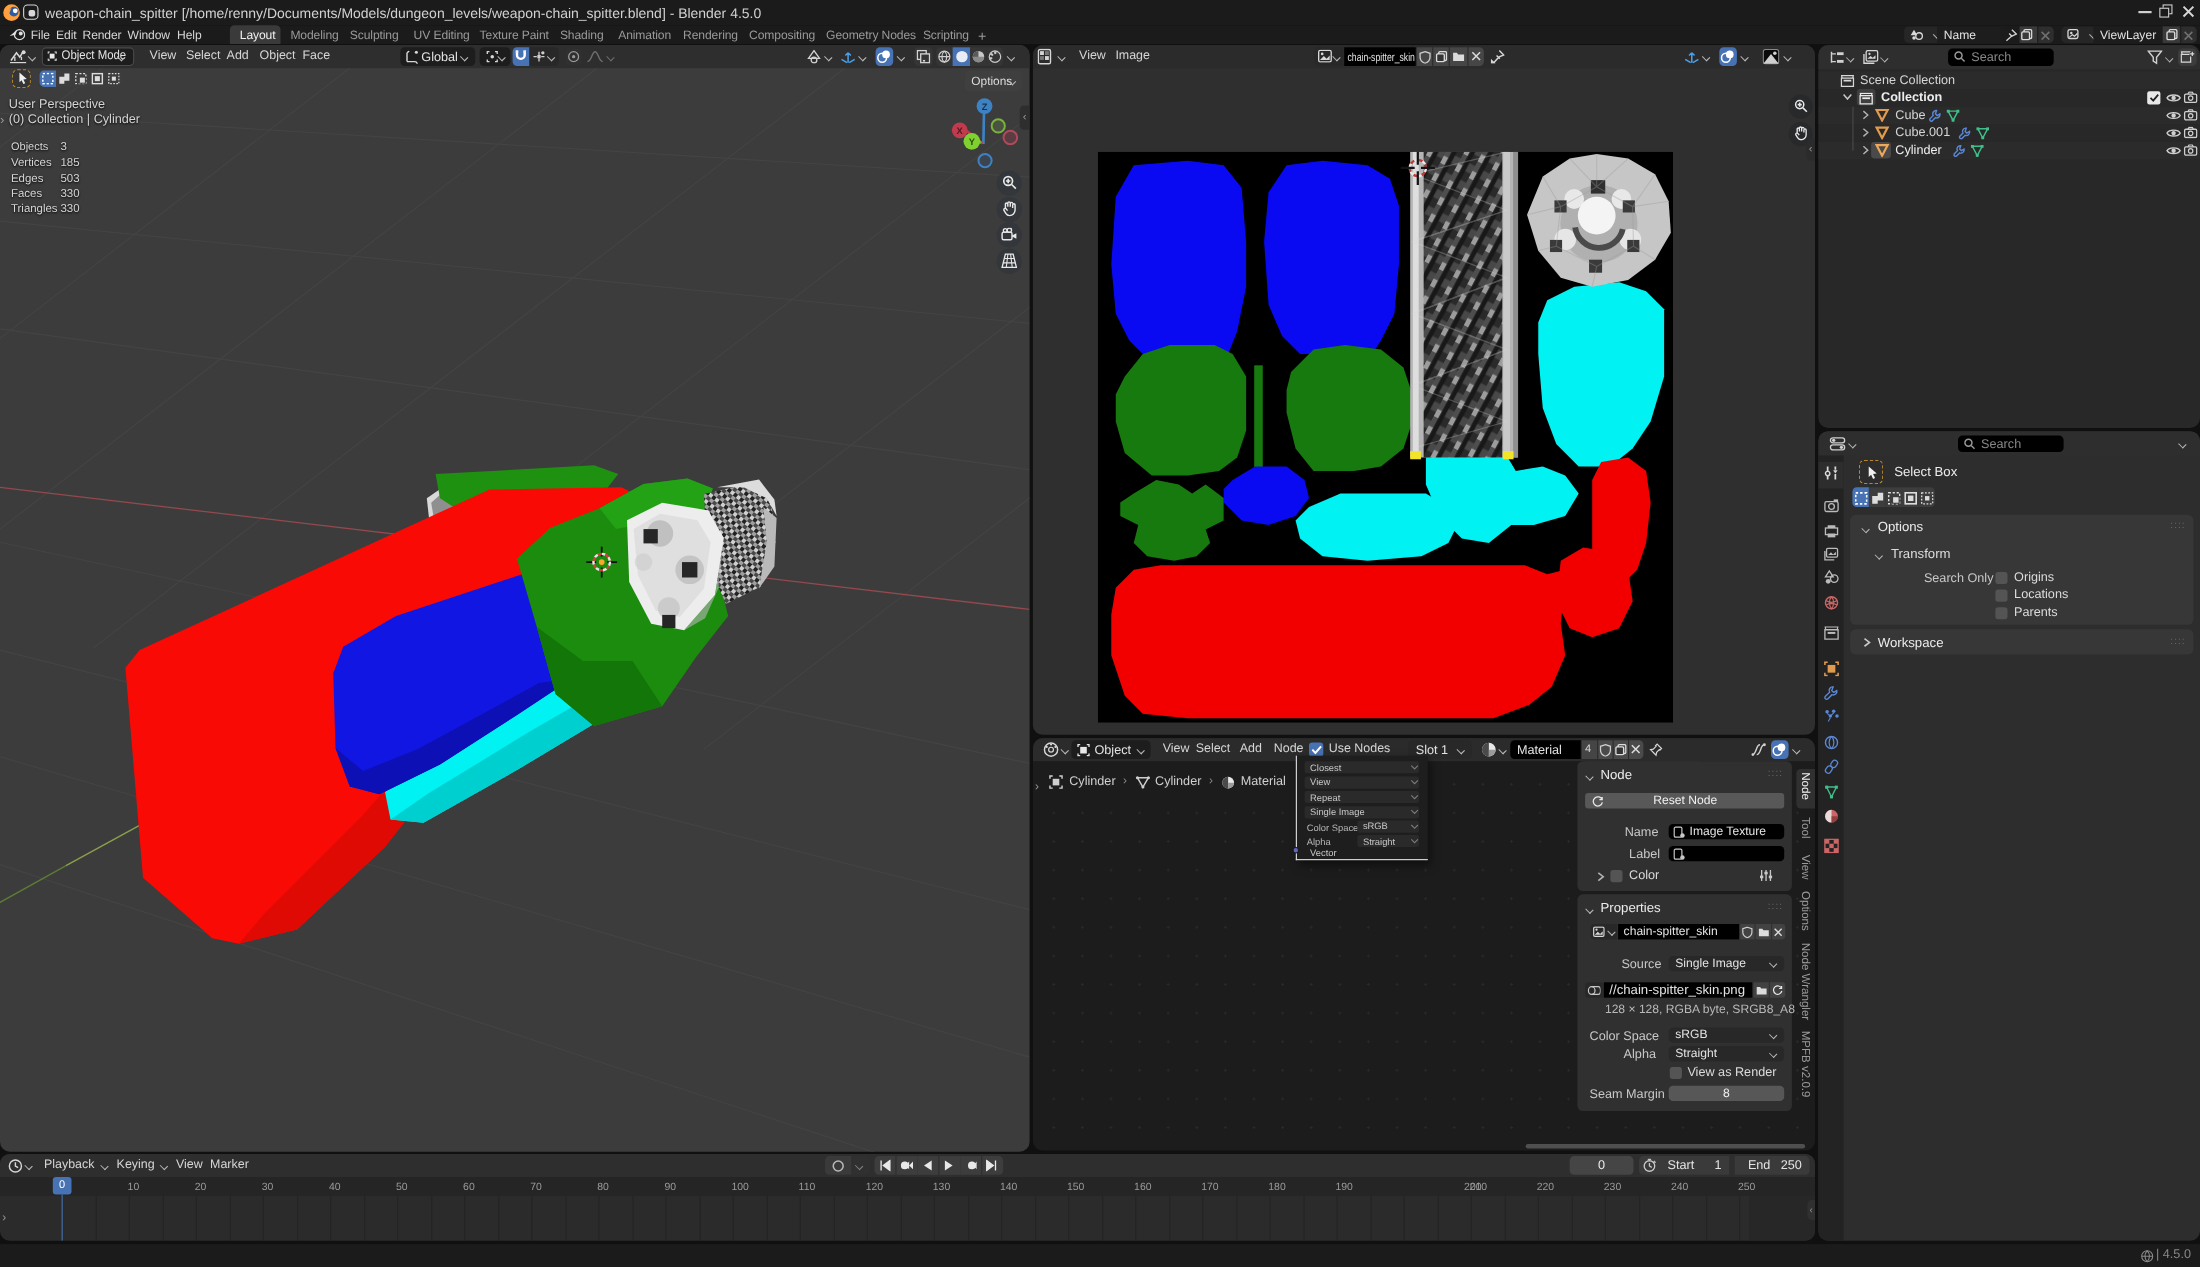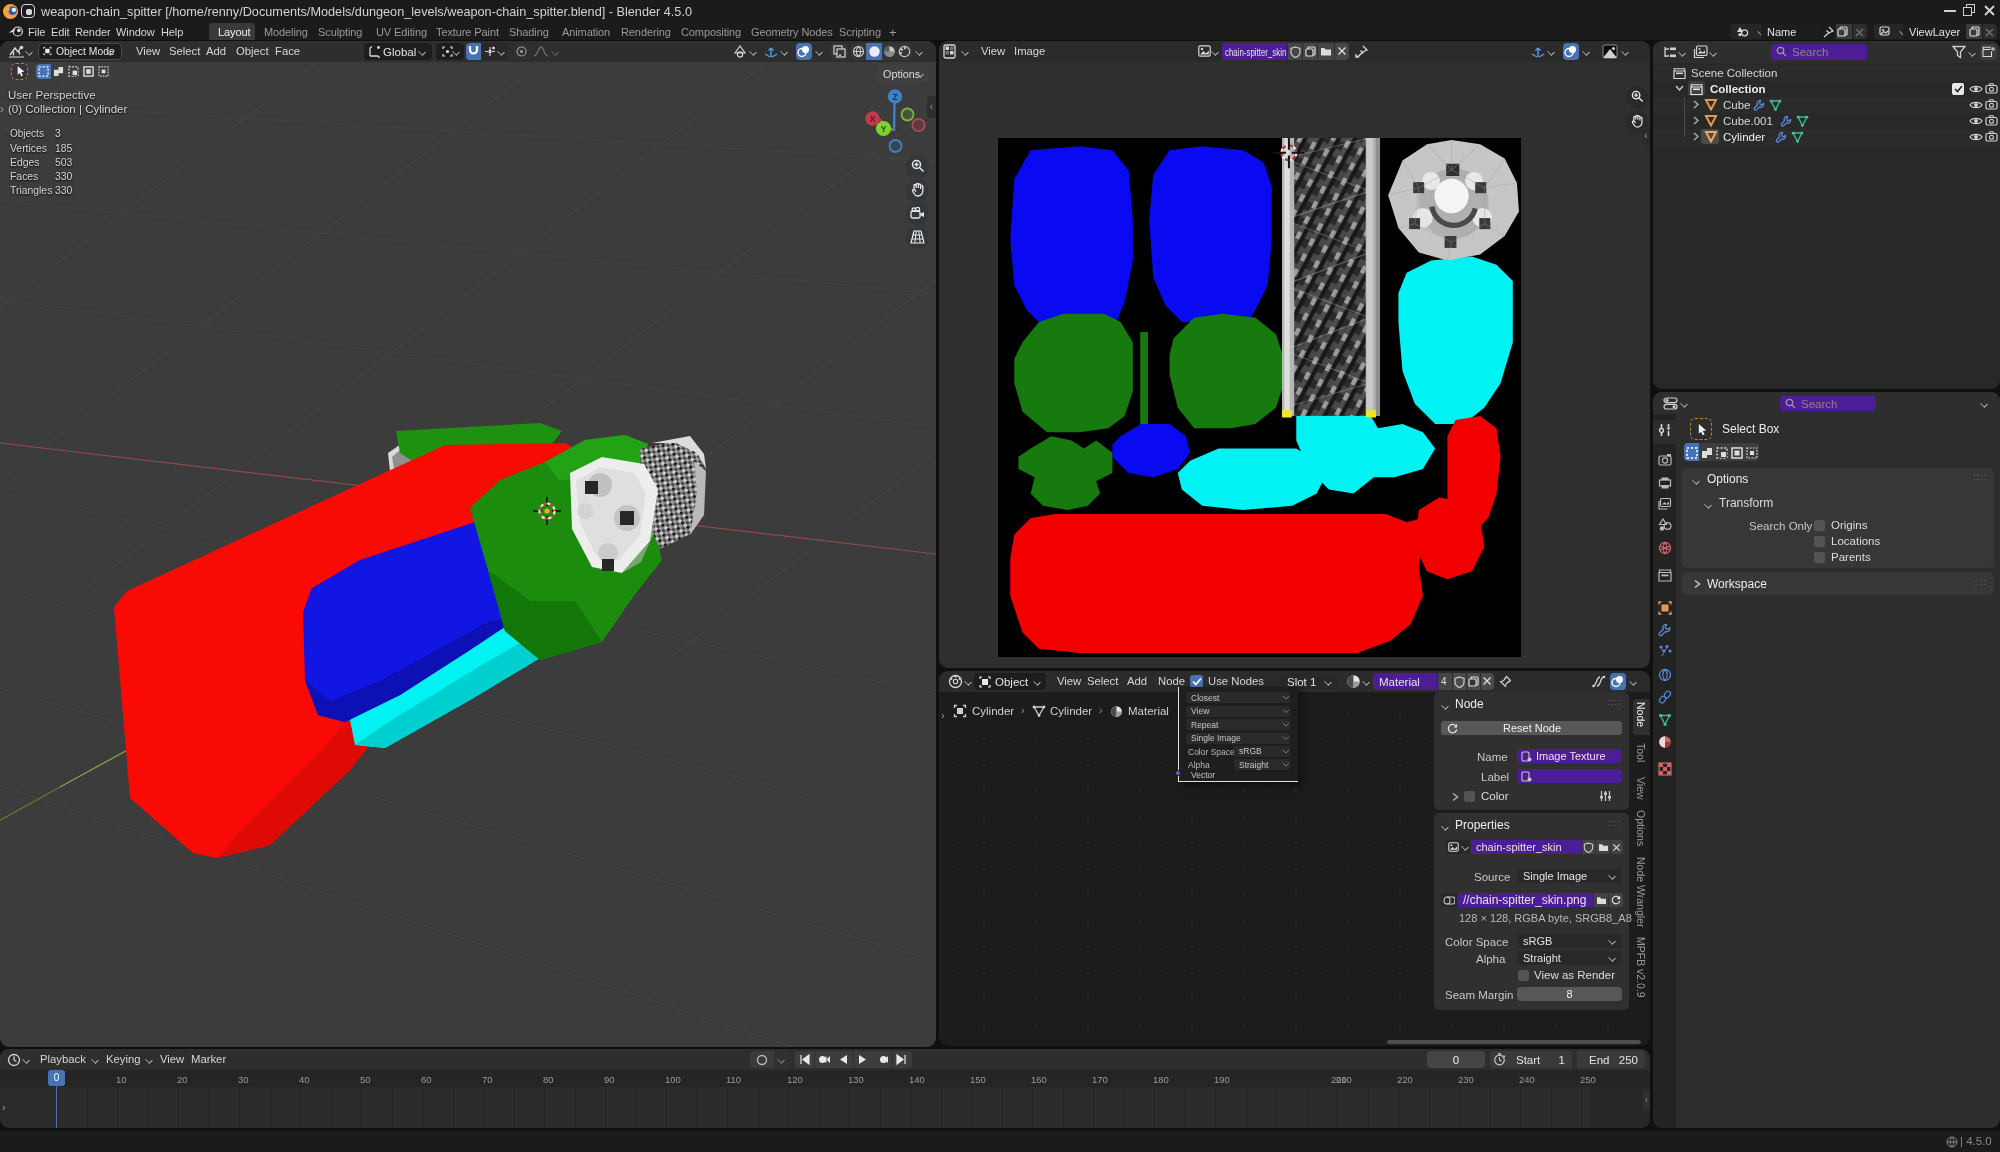--- a/index.html
+++ b/index.html
@@ -3,21 +3,21 @@
 <style>
 *{margin:0;padding:0;box-sizing:border-box}
 html,body{width:2000px;height:1152px;overflow:hidden;background:#101010;font-family:"Liberation Sans",sans-serif;-webkit-font-smoothing:antialiased}
 .abs{position:absolute}
 .area{position:absolute;border-radius:9px;overflow:hidden}
 .hdr{position:absolute;left:0;right:0;top:0;height:21px}
 .txt{position:absolute;color:#d6d6d6;font-size:12px;white-space:nowrap}
 .tb{font-size:11px;letter-spacing:-0.1px}
 .dim{color:#9a9a9a}
 .box{position:absolute;background:#282828;border-radius:4px;color:#e3e3e3;font-size:11.5px;display:flex;align-items:center;white-space:nowrap}
-.inp{position:absolute;background:#4c1d95;border-radius:4px;color:#e3e3e3;font-size:11.5px;display:flex;align-items:center;white-space:nowrap}
+.inp{position:absolute;background:#000000;border-radius:4px;color:#e3e3e3;font-size:11.5px;display:flex;align-items:center;white-space:nowrap}
 .chev{position:absolute;display:inline-block;width:7px;height:7px}
 .chev:after{content:"";position:absolute;left:0;top:1px;width:5px;height:5px;border-right:1.4px solid #b8b8b8;border-bottom:1.4px solid #b8b8b8;transform:rotate(45deg) scale(1,.8)}
 svg{display:block}
 </style></head>
 <body>
 
 <div class="abs" style="left:0;top:0;width:2000px;height:23px;background:#1b1b1b">
   <svg class="abs" style="left:2px;top:3px" width="17" height="17" viewBox="0 0 18 18">
     <circle cx="9" cy="9" r="8" fill="#ff9f3e"></circle>
       <circle cx="11.2" cy="8" r="4.6" fill="#2a5ca8"></circle>

